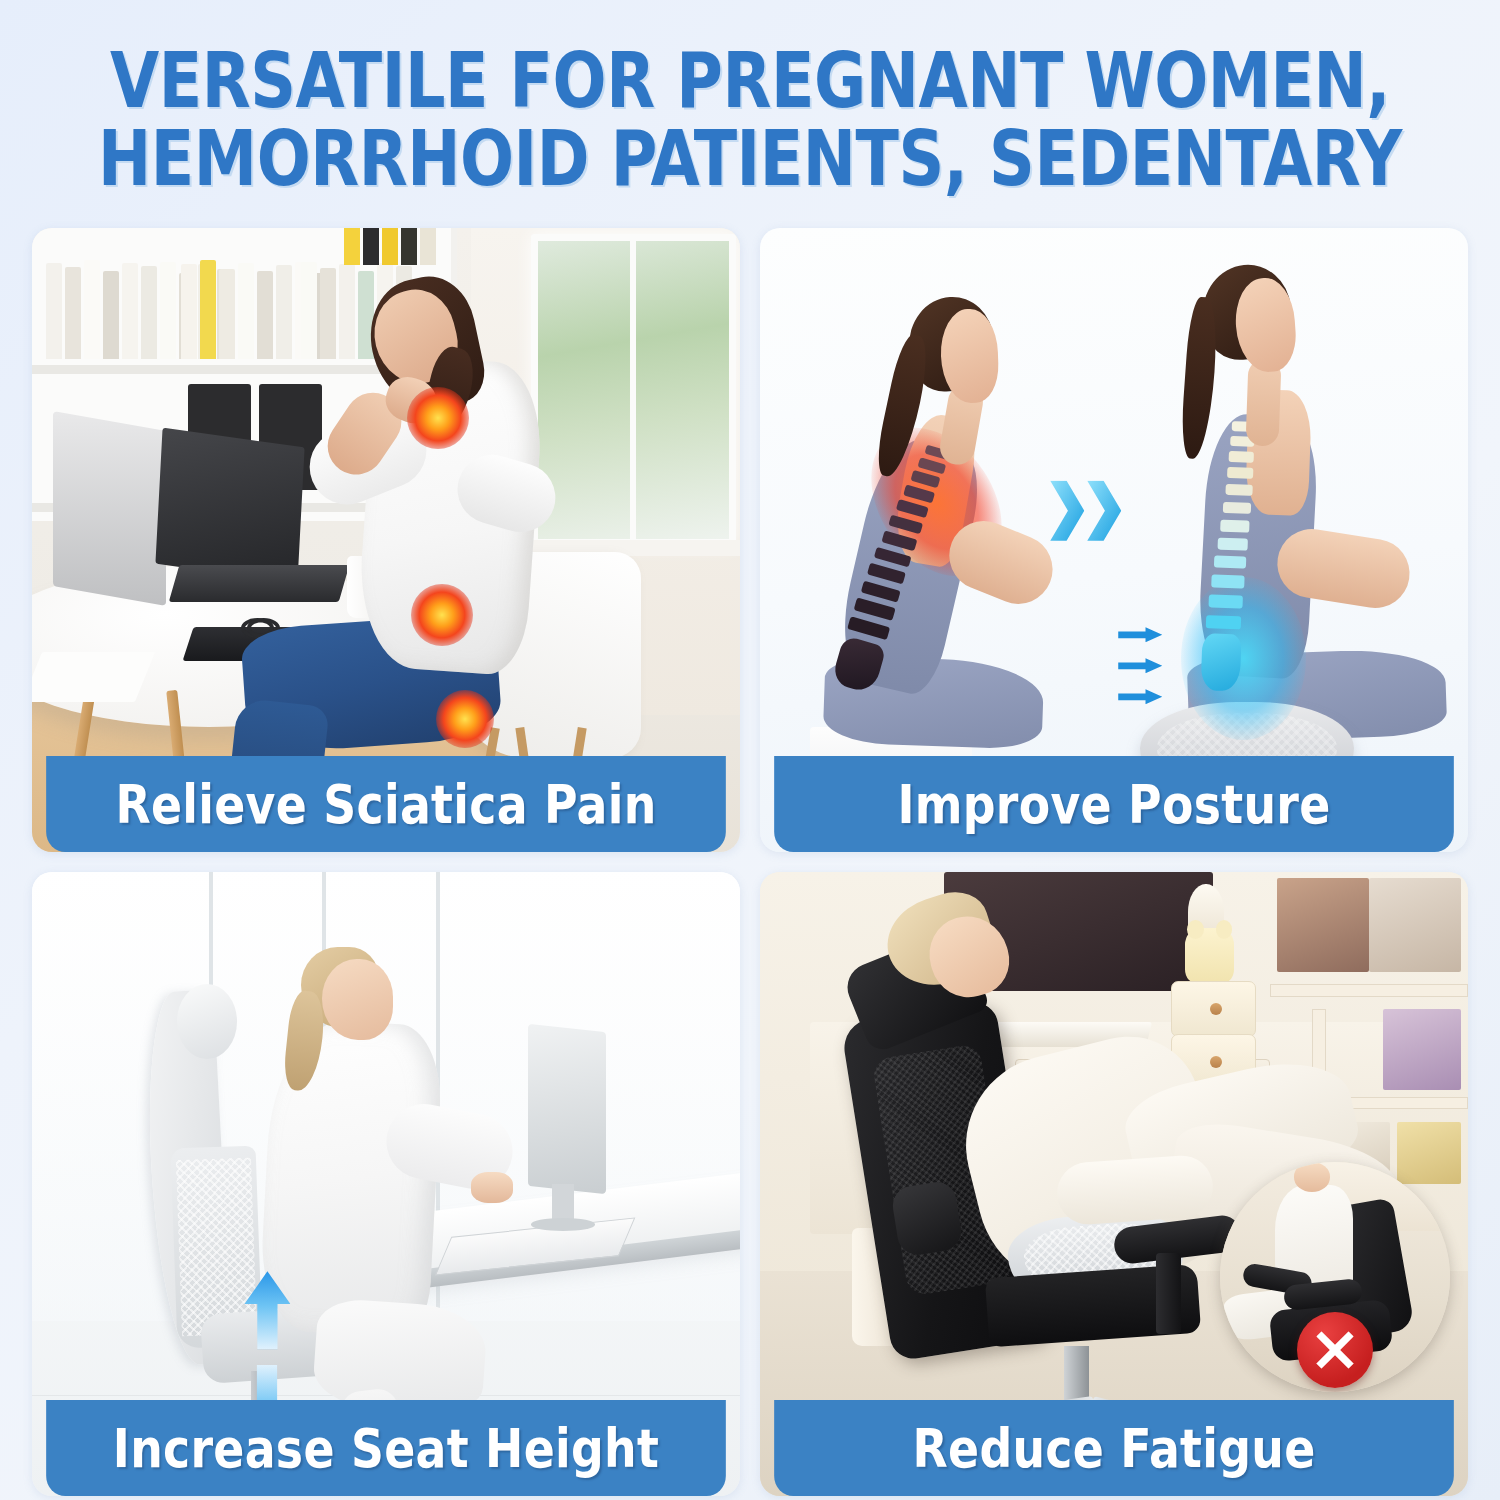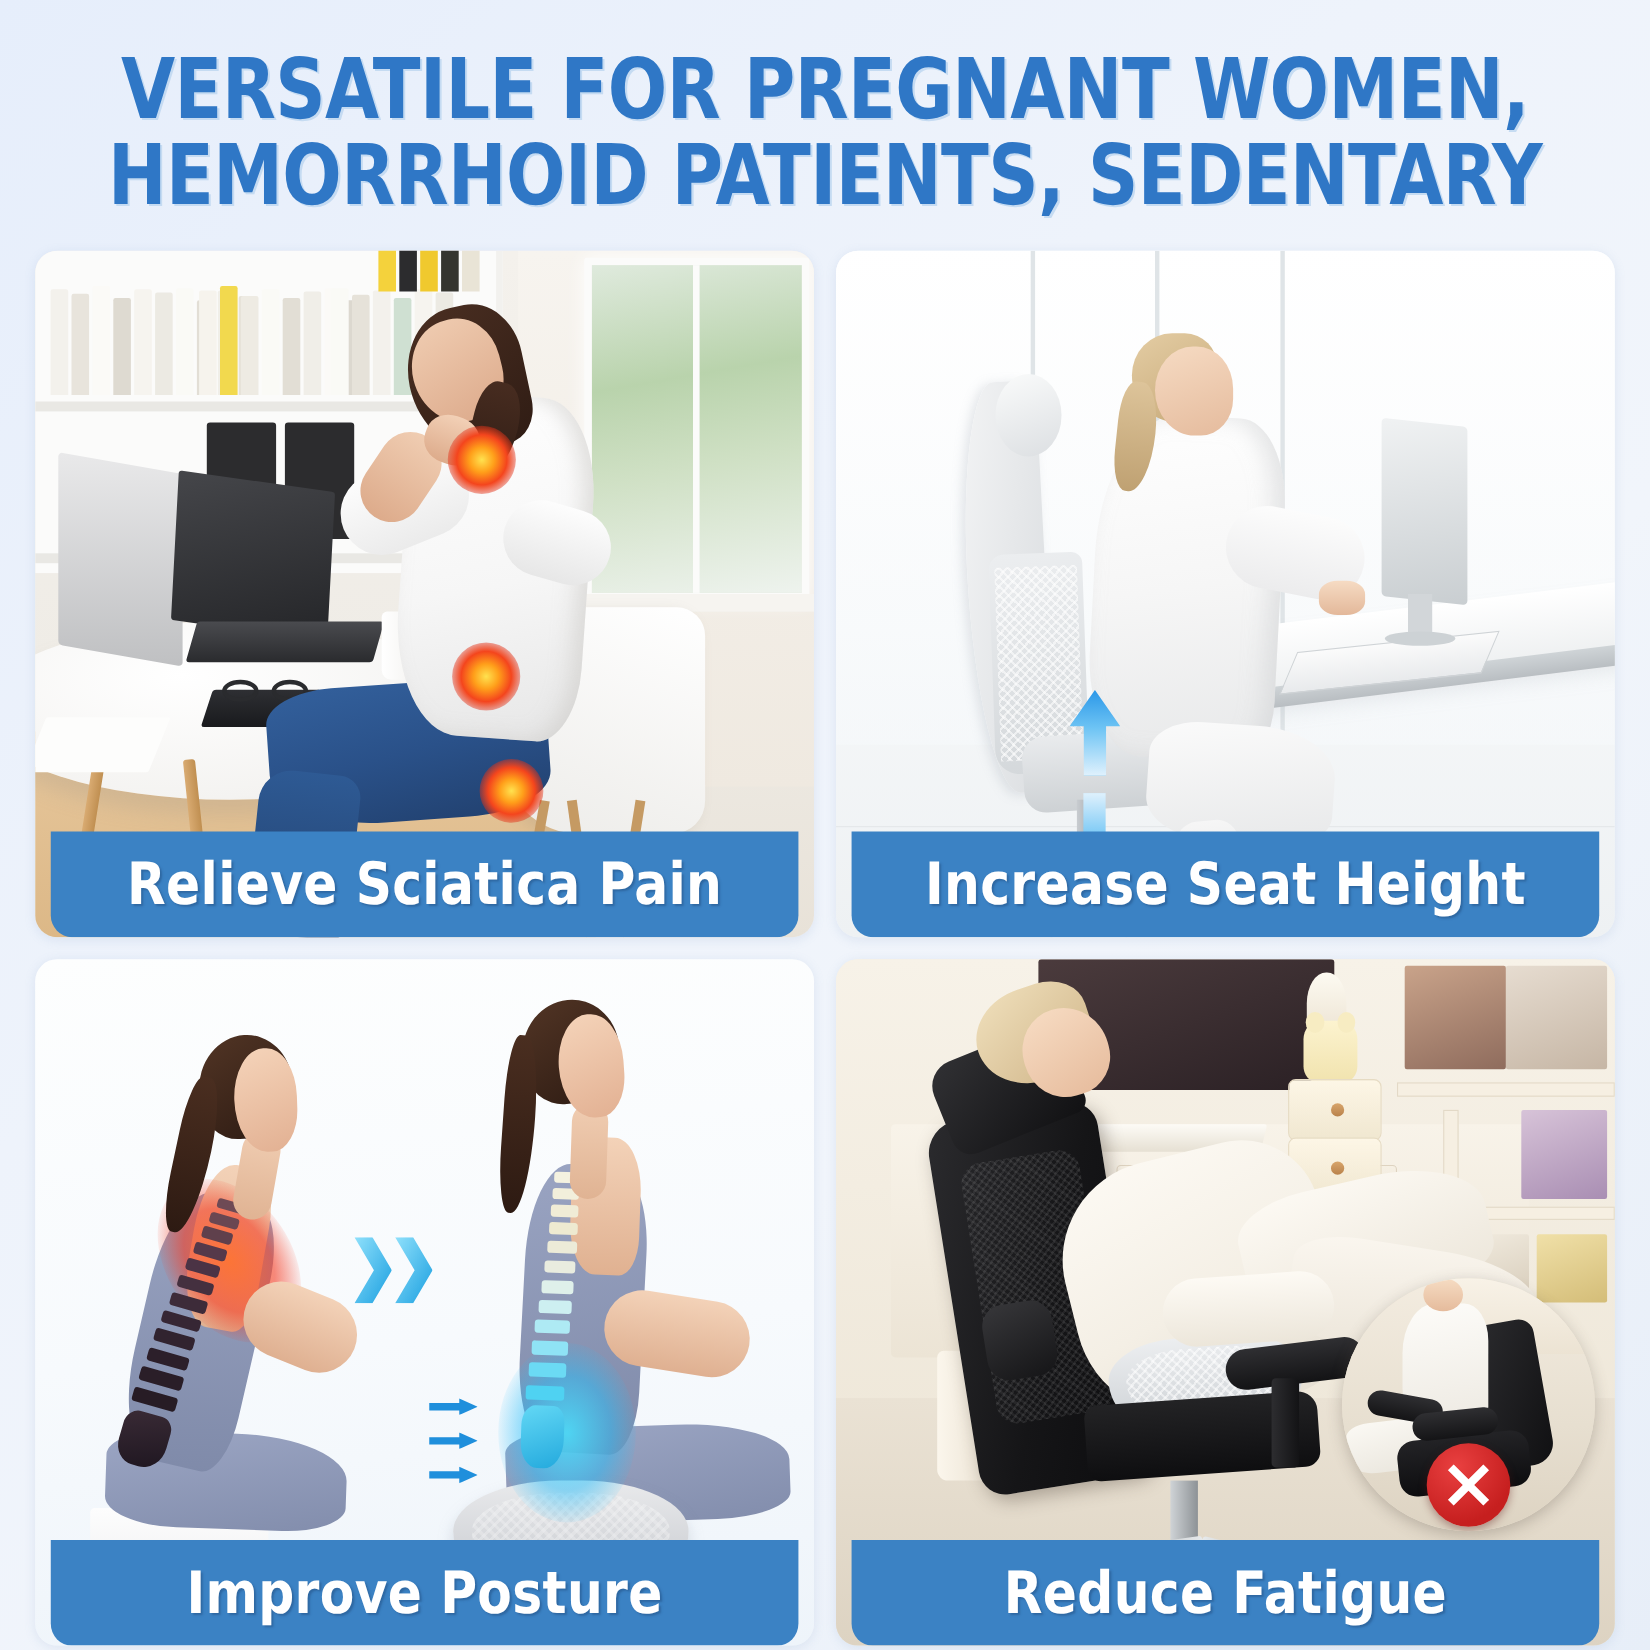--- a/index.html
+++ b/index.html
@@ -41,20 +41,21 @@
     grid-template-rows: 624px 624px;
     gap: 20px 20px;
   }
 
   .panel {
     position: relative;
     border-radius: 20px;
     overflow: hidden;
     background: #fff;
     box-shadow: 0 2px 10px rgba(120,150,190,.16);
+    text-align: center;
   }
 
   .photo { position: absolute; inset: 0; overflow: hidden; }
 
   
   .caption {
     position: absolute;
     left: 0; right: 0; bottom: 0;
     height: 96px;
     background: #3b82c4;
@@ -459,66 +460,20 @@
         <div class="person armL"></div>
         <div class="person hand"></div>
 
         <div class="pain neck"></div>
         <div class="pain back"></div>
         <div class="pain hip"></div>
       </div>
       <div class="caption">Relieve Sciatica Pain</div>
     </div>
 
-    <div class="panel p3">
-      <div class="photo">
-        <div class="glow"></div>
-        <div class="winpane" style="left:25%"></div>
-        <div class="winpane" style="left:41%"></div>
-        <div class="winpane" style="left:57%"></div>
-        <div class="floorline"></div>
-
-        <div class="deskTop"></div>
-        <div class="deskEdge"></div>
-        <div class="mat"></div>
-        <div class="monitorP"></div>
-        <div class="mstand"></div>
-        <div class="mbase"></div>
-
-        <div class="chairBack"></div>
-        <div class="headrest"></div>
-        <div class="mesh"></div>
-        <div class="seat"></div>
-        <div class="gas"></div>
-        <div class="base">
-          <i style="transform:rotate(18deg)"></i>
-            <i style="transform:rotate(62deg)"></i>
-          <i style="transform:rotate(118deg)"></i>
-            <i style="transform:rotate(160deg)"></i>
-        </div>
-
-        <div class="pbody"></div>
-        <div class="plegs"></div>
-        <div class="pshin"></div>
-        <div class="parm"></div>
-        <div class="phand"></div>
-        <div class="phair"></div>
-        <div class="phead"></div>
-        <div class="ptail"></div>
-
-        <div class="arrowUD" style="left:30%;top:64%">
-            <i></i>
-          </div>
-        <div class="arrowUD down" style="left:30%;top:79%">
-            <i></i>
-          </div>
-      </div>
-      <div class="caption">Increase Seat Height</div>
-    </div>
-
     <div class="panel p2">
       <div class="photo">
 
         <div class="fig" style="left:0;top:0;width:50%;height:100%">
           <div class="block" style="left:14%;top:80%;width:46%;height:16%"></div>
           <div class="legs2" style="left:18%;top:69%;width:62%;height:14%;border-radius:26% 46% 26% 30%;transform:rotate(2deg)"></div>
           <div class="torso2" style="left:27%;top:34%;width:30%;height:40%;border-radius:38% 28% 22% 38%;transform:rotate(13deg)"></div>
           <div class="skin" style="left:40%;top:30%;width:19%;height:24%;border-radius:42% 34% 26% 40%;transform:rotate(10deg)"></div>
           <div class="hotzone" style="left:34%;top:31%;width:32%;height:26%"></div>
           <div class="spine" style="left:27%;top:33%;width:20%;height:46%;transform:rotate(16deg)">
@@ -578,20 +533,66 @@
               <i></i>
               <i></i>
               <i></i>
             </div>
         </div>
 
       </div>
       <div class="caption">Improve Posture</div>
     </div>
 
+    <div class="panel p3">
+      <div class="photo">
+        <div class="glow"></div>
+        <div class="winpane" style="left:25%"></div>
+        <div class="winpane" style="left:41%"></div>
+        <div class="winpane" style="left:57%"></div>
+        <div class="floorline"></div>
+
+        <div class="deskTop"></div>
+        <div class="deskEdge"></div>
+        <div class="mat"></div>
+        <div class="monitorP"></div>
+        <div class="mstand"></div>
+        <div class="mbase"></div>
+
+        <div class="chairBack"></div>
+        <div class="headrest"></div>
+        <div class="mesh"></div>
+        <div class="seat"></div>
+        <div class="gas"></div>
+        <div class="base">
+          <i style="transform:rotate(18deg)"></i>
+            <i style="transform:rotate(62deg)"></i>
+          <i style="transform:rotate(118deg)"></i>
+            <i style="transform:rotate(160deg)"></i>
+        </div>
+
+        <div class="pbody"></div>
+        <div class="plegs"></div>
+        <div class="pshin"></div>
+        <div class="parm"></div>
+        <div class="phand"></div>
+        <div class="phair"></div>
+        <div class="phead"></div>
+        <div class="ptail"></div>
+
+        <div class="arrowUD" style="left:30%;top:64%">
+            <i></i>
+          </div>
+        <div class="arrowUD down" style="left:30%;top:79%">
+            <i></i>
+          </div>
+      </div>
+      <div class="caption">Increase Seat Height</div>
+    </div>
+
     <div class="panel p4">
       <div class="photo">
         <div class="wall"></div>
         <div class="floorP"></div>
         <div class="deskP"></div>
         <div class="screen"></div>
         <div class="kb"></div>
 
         <div class="drawer" style="left:36%;top:30%;width:36%;height:9%"></div>
         <div class="drawer" style="left:36%;top:39%;width:36%;height:9%"></div>

